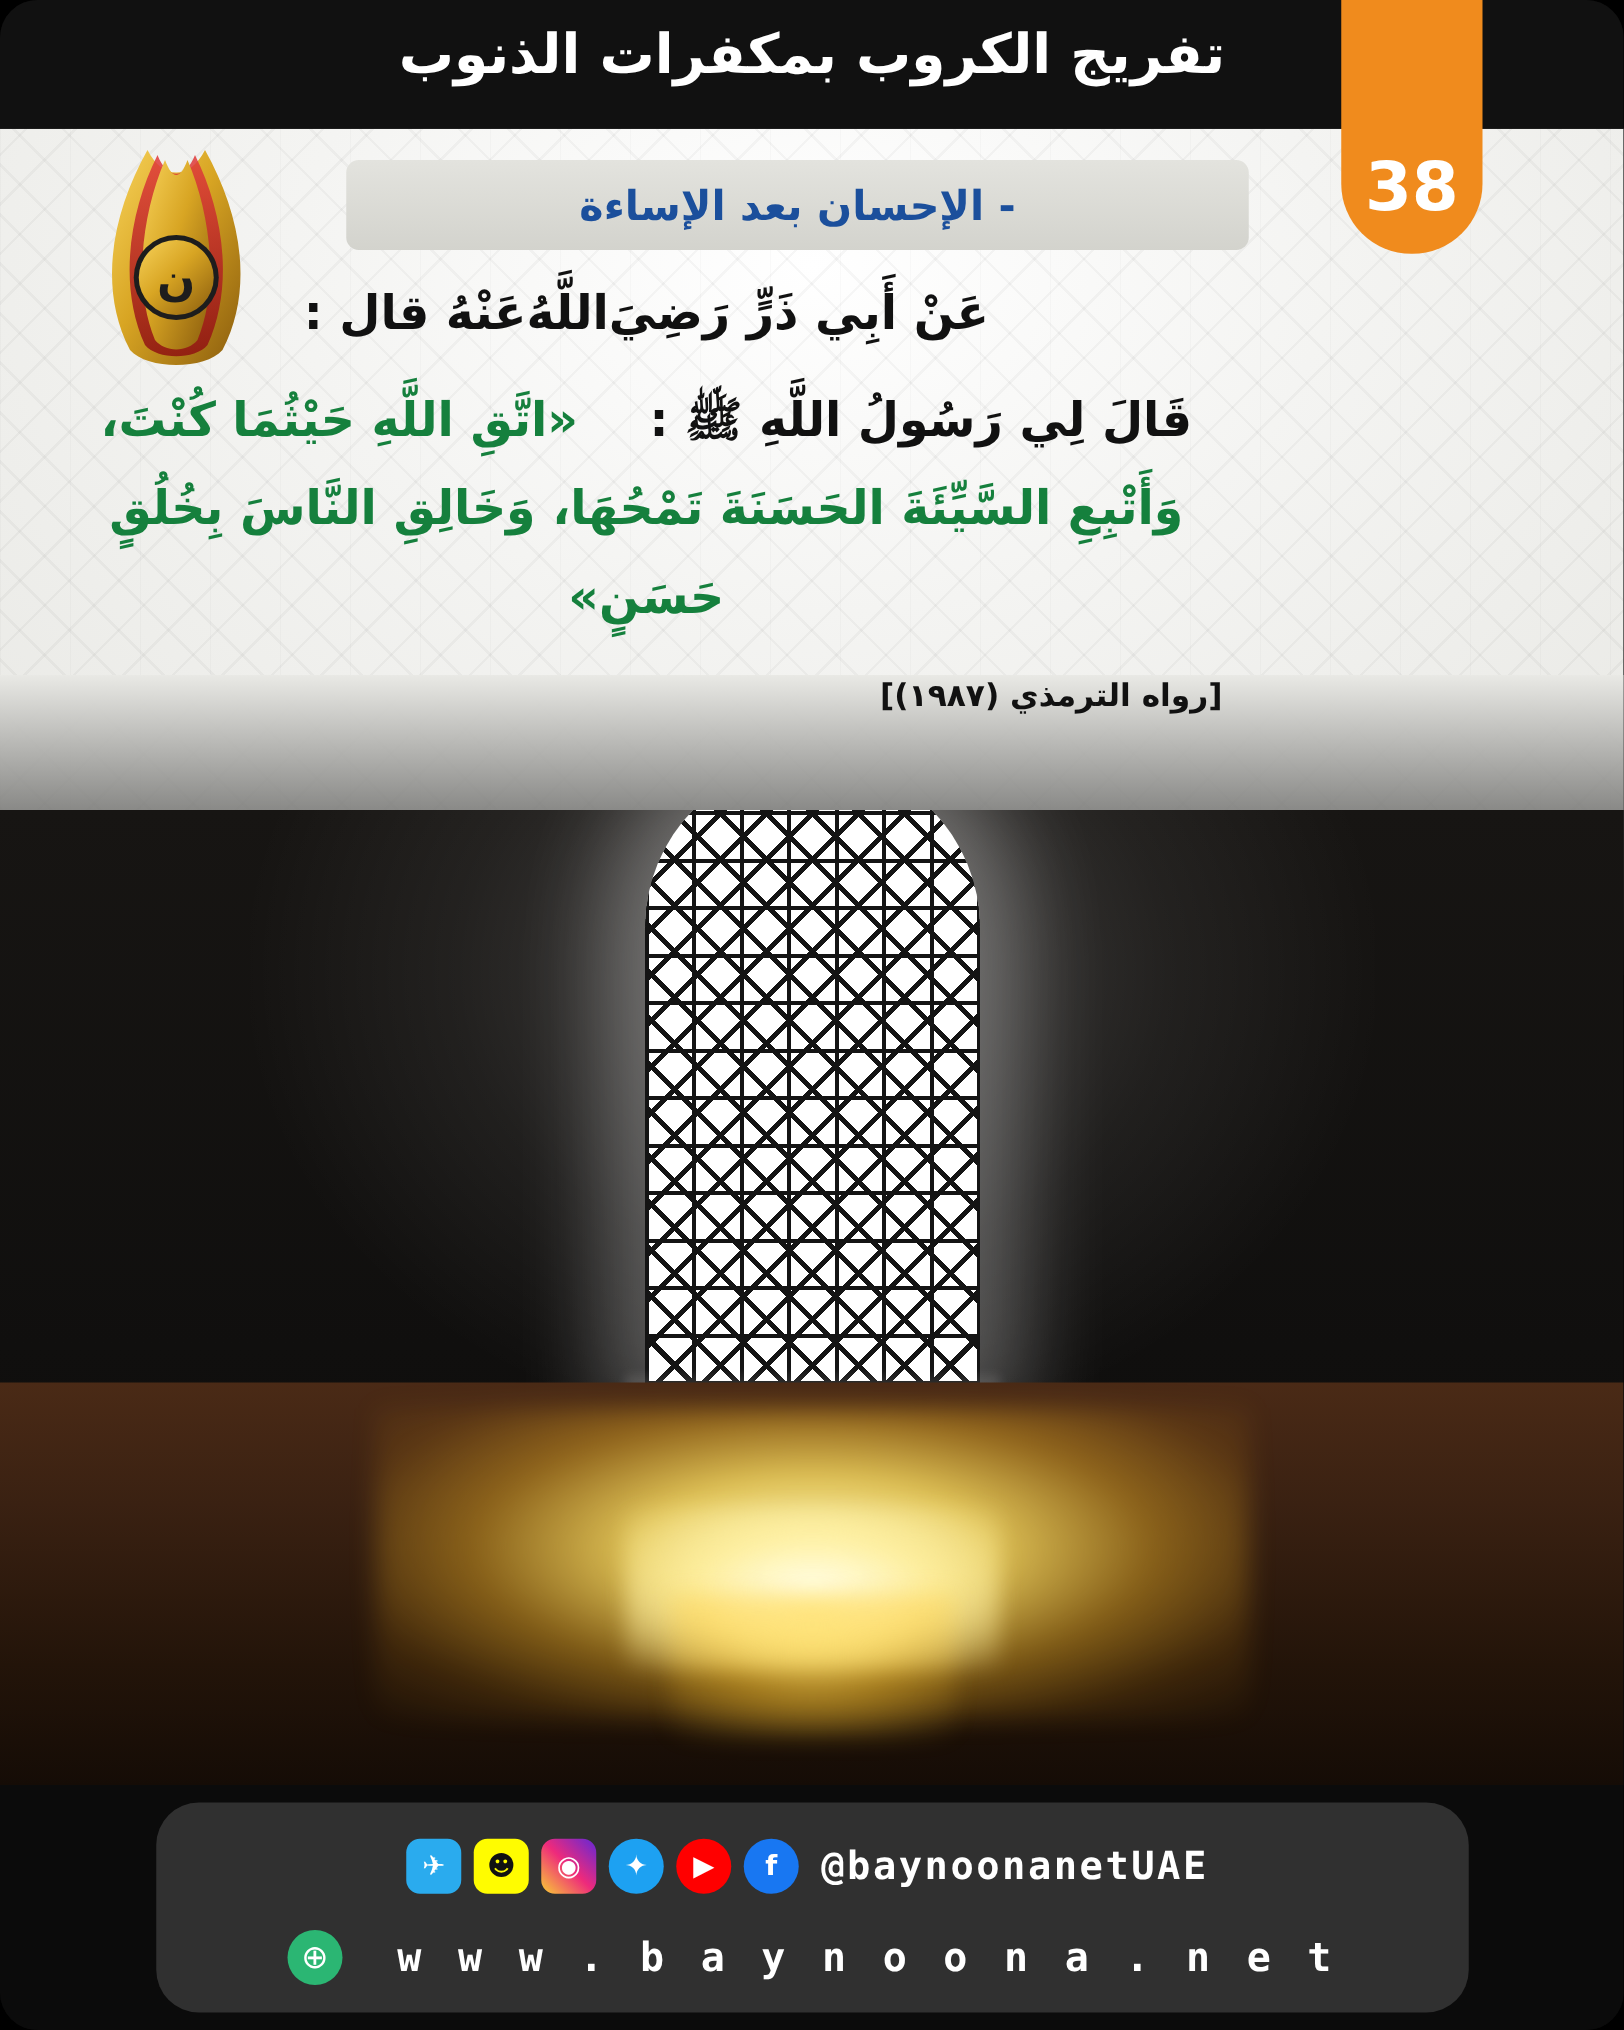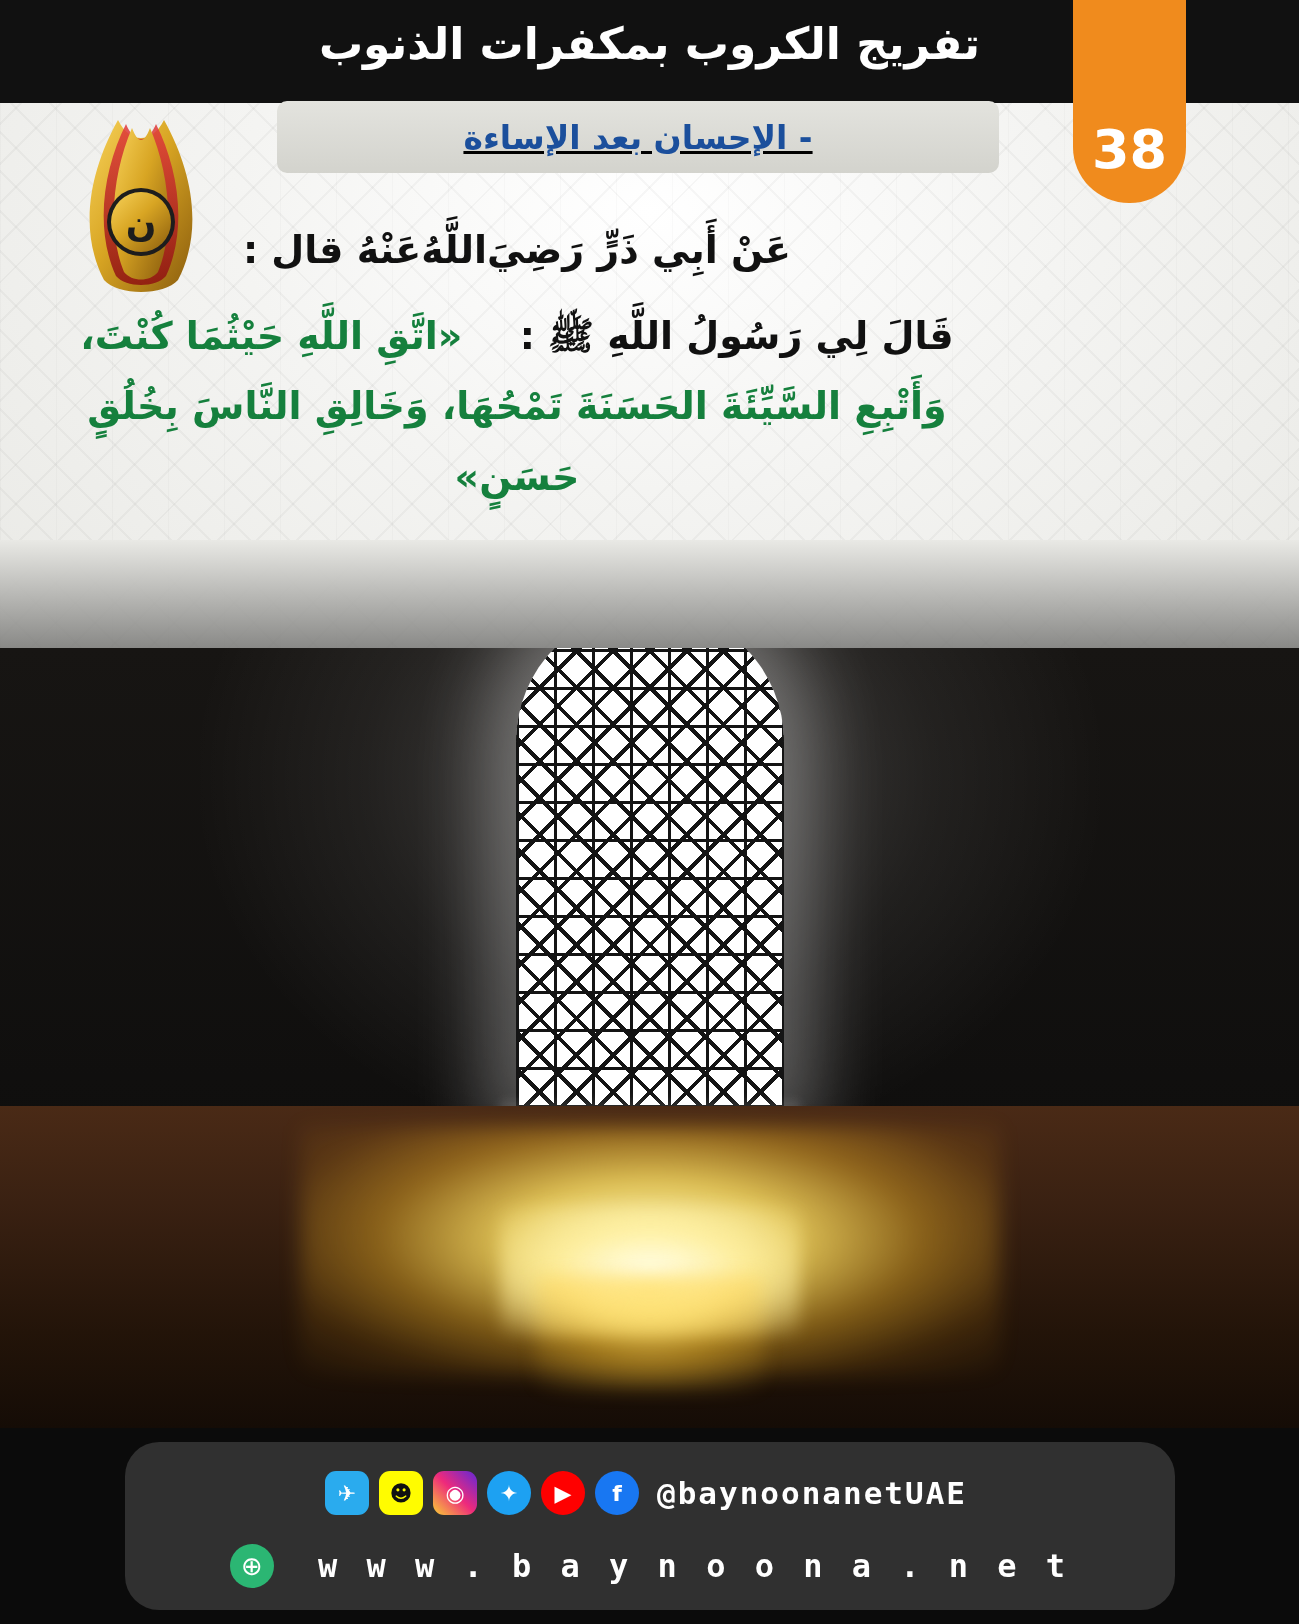--- a/index.html
+++ b/index.html
@@ -7,20 +7,21 @@
     width:1299px; height:1624px;
     background:#000;
     font-family:"DejaVu Sans", sans-serif;
     overflow:hidden;
   }
   .card {
     position:relative;
     width:1299px; height:1624px;
     background:#0a0a0a;
     overflow:hidden;
+    border-radius:30px;
   }
 
   
   .header {
     position:absolute; top:0; left:0;
     width:1299px; height:103px;
     background:#111111;
     z-index:20;
   }
   .header-title {
@@ -81,26 +82,26 @@
   .logo {
     position:absolute;
     top:110px; left:60px;
     width:160px; height:190px;
     z-index:25;
   }
 
   
   .subtitle-chip {
     position:absolute;
-    top:101px; left:277px;
+    top:128px; left:277px;
     width:722px; height:72px;
     background:linear-gradient(to bottom, #e3e3de, #d3d3cd);
     border-radius:10px;
     z-index:24;
-    display:flex; align-items:center; justify-content:center;text-decoration:underline;
+    display:flex; align-items:center; justify-content:center;
   }
   .subtitle-chip .txt {
     color:#1b4f9c;
     font-size:33px;
     font-weight:bold;
     direction:rtl;
   }
 
   
   .text-block {
@@ -327,20 +328,21 @@
   <div class="subtitle-chip">
     <span class="txt">- الإحسان بعد الإساءة</span>
   </div>
 
   <div class="text-block">
     <div class="line-narrator">عَنْ أَبِي ذَرٍّ رَضِيَ‌اللَّهُ‌عَنْهُ قال :</div>
     <div class="line-body">
       <span class="black">قَالَ لِي رَسُولُ اللَّهِ ﷺ :</span>
       <span class="green">«اتَّقِ اللَّهِ حَيْثُمَا كُنْتَ، وَأَتْبِعِ السَّيِّئَةَ الحَسَنَةَ تَمْحُهَا، وَخَالِقِ النَّاسَ بِخُلُقٍ حَسَنٍ»</span>
     </div>
+    <div class="ref">[رواه الترمذي (١٩٨٧)]</div>
   </div>
 
   <div class="footer">
     <div class="footer-panel">
 
       <div class="social-row">
         <span class="sicon" style="background:#2AABEE">✈</span>
         <span class="sicon" style="background:#FFFC00;color:#111">☻</span>
         <span class="sicon" style="background:linear-gradient(45deg,#f9ce34,#ee2a7b,#6228d7)">◉</span>
         <span class="sicon round" style="background:#1DA1F2">✦</span>

